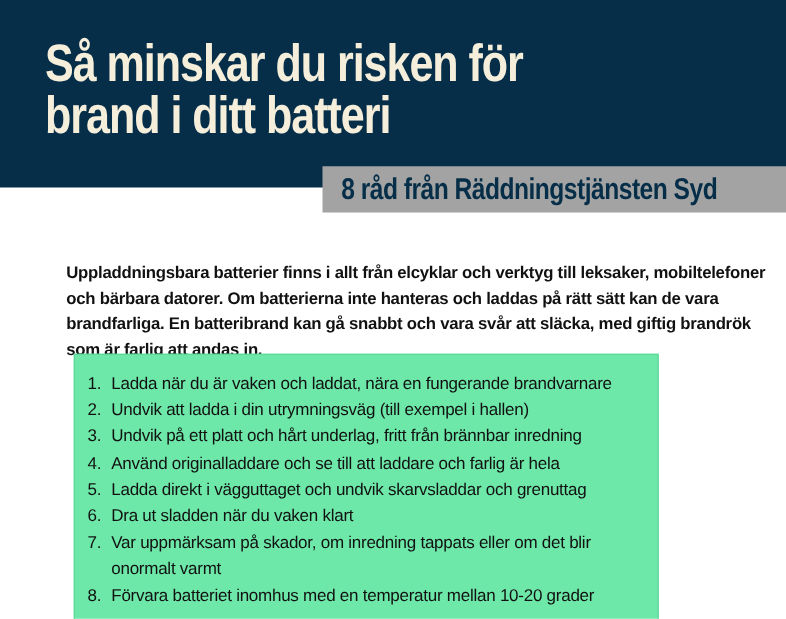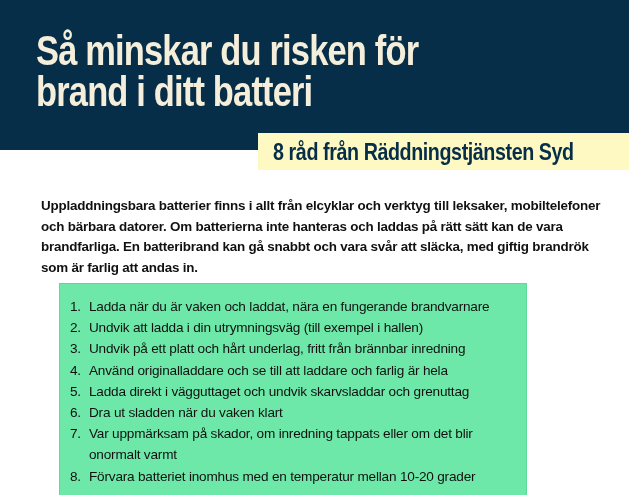--- a/index.html
+++ b/index.html
@@ -40,21 +40,21 @@
       transform-origin: left top;
       white-space: nowrap;
     }
     .title span { display: block; }
     .subtitle-banner {
       position: absolute;
       left: 258px;
       top: 133px;
       width: 371px;
       height: 37px;
-      background: #fef9c3;
+      background: #a3a3a3;
     }
     .subtitle {
       position: absolute;
       left: 15px;
       top: 5px;
       margin: 0;
       color: #062e48;
       font-family: "Liberation Sans", sans-serif;
       font-weight: bold;
       font-size: 24px;
@@ -62,21 +62,21 @@
       letter-spacing: -0.5px;
       transform: scaleX(0.82);
       transform-origin: left top;
       white-space: nowrap;
     }
     .intro {
       position: absolute;
       left: 37px;
       top: 192px;
       width: 570px;
-      margin: 4px;
+      margin: 16px;
       color: #111111;
       font-family: "Liberation Sans", sans-serif;
       font-weight: bold;
       font-size: 13.4px;
       line-height: 20.5px;
       letter-spacing: -0.2px;
     }
     .tips-box {
       position: absolute;
       left: 59px;

